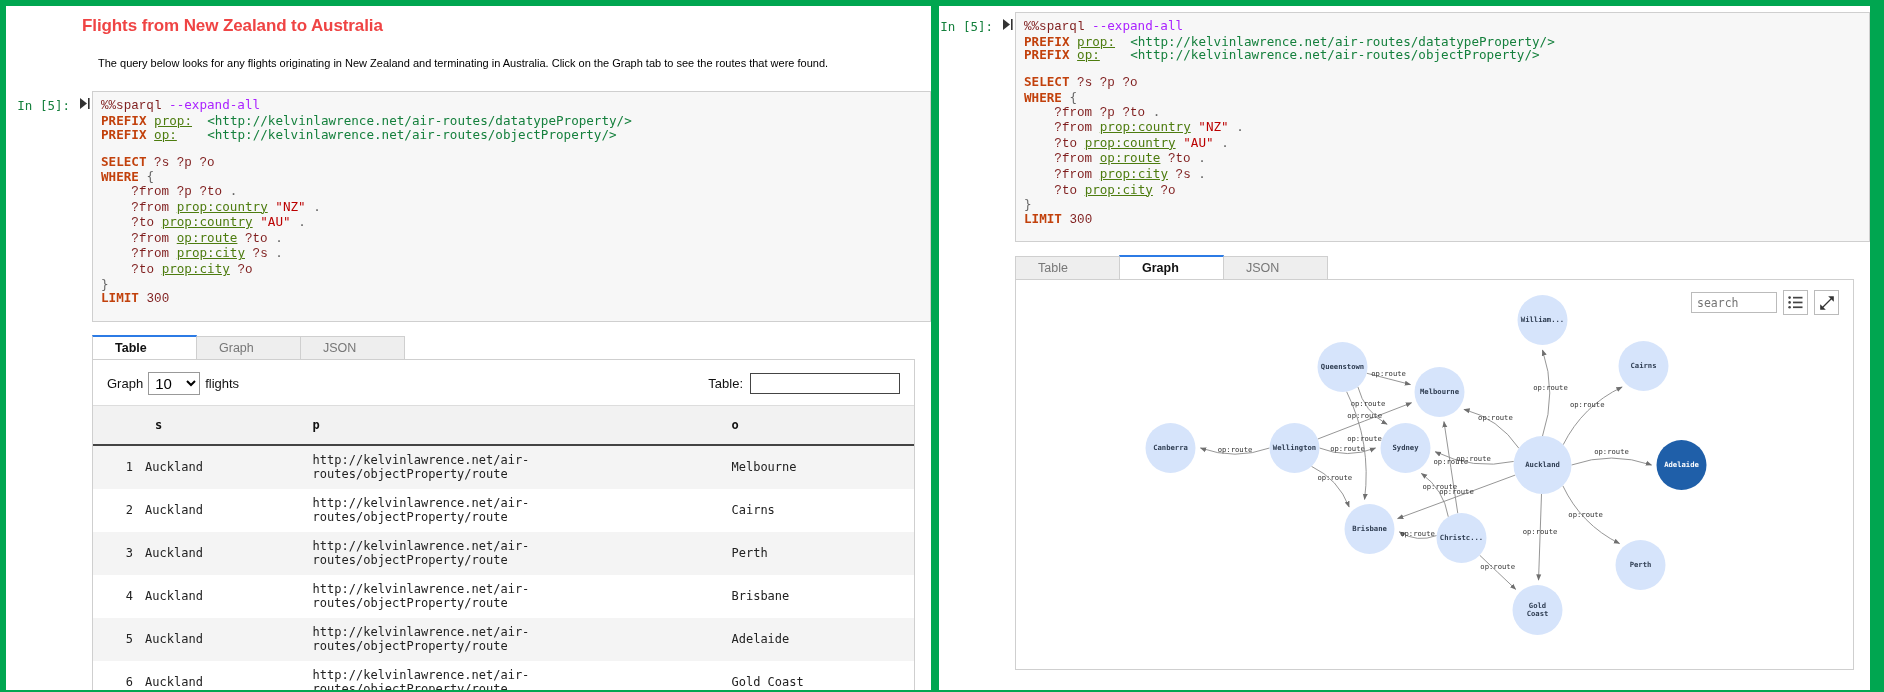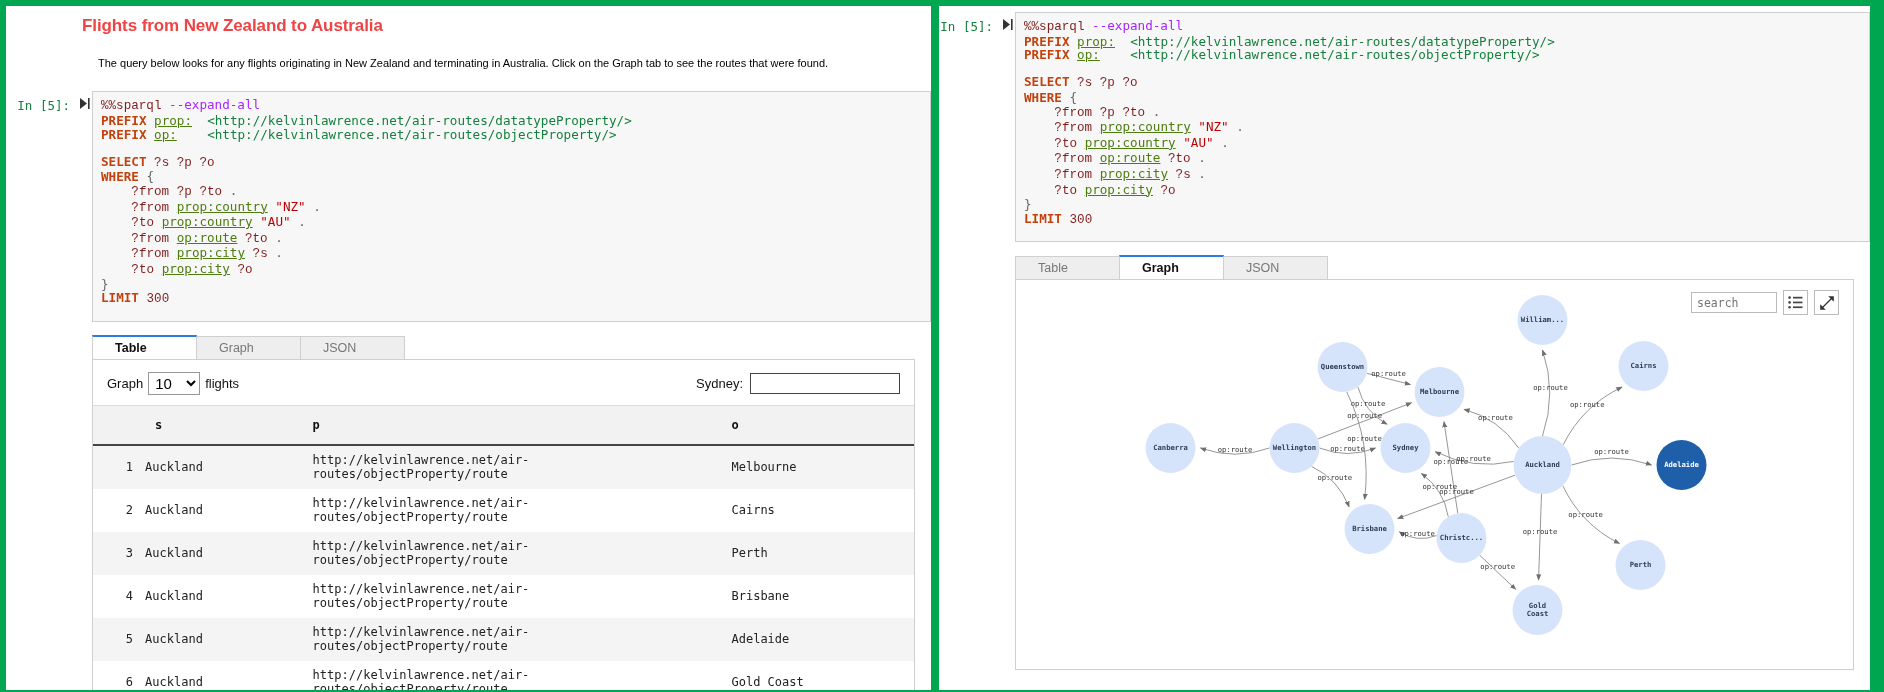--- a/index.html
+++ b/index.html
@@ -272,21 +272,21 @@
         <div class="tab">JSON</div>
       </div>
       <div class="tab-panel">
         <div class="dt-top">
           <div class="dt-show">
             <span>Graph</span>
             <select id="page-length-select"><option value="10">10</option><option value="25">25</option><option value="50">50</option><option value="100">100</option></select>
             <span>flights</span>
           </div>
           <div class="dt-search">
-            <span>Sydney:</span>
+            <span>Table:</span>
             <input type="text" value="" style="">
           </div>
         </div>
         <table class="dt">
           <thead>
             <tr>
               <th class="c-idx"></th>
               <th class="c-s">s</th>
               <th class="c-p">p</th>
               <th class="c-o">o</th>

